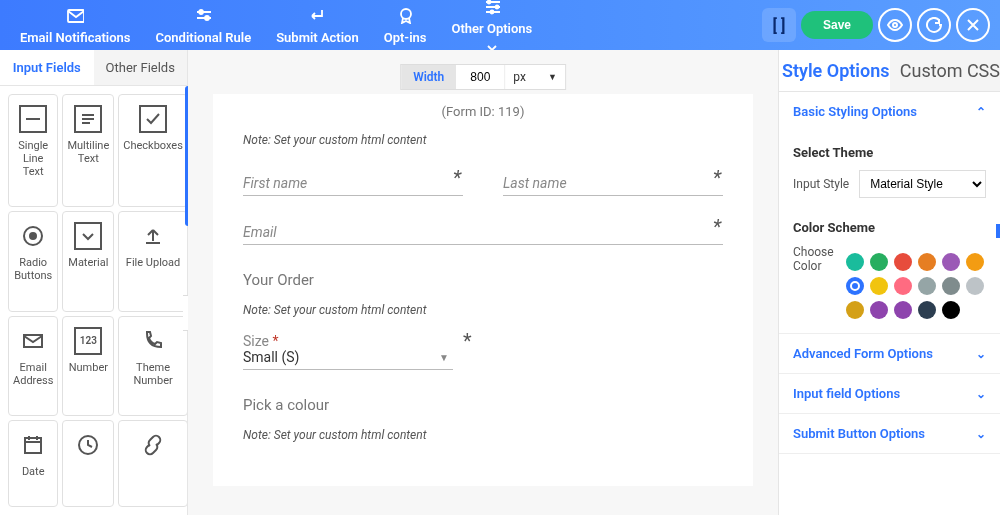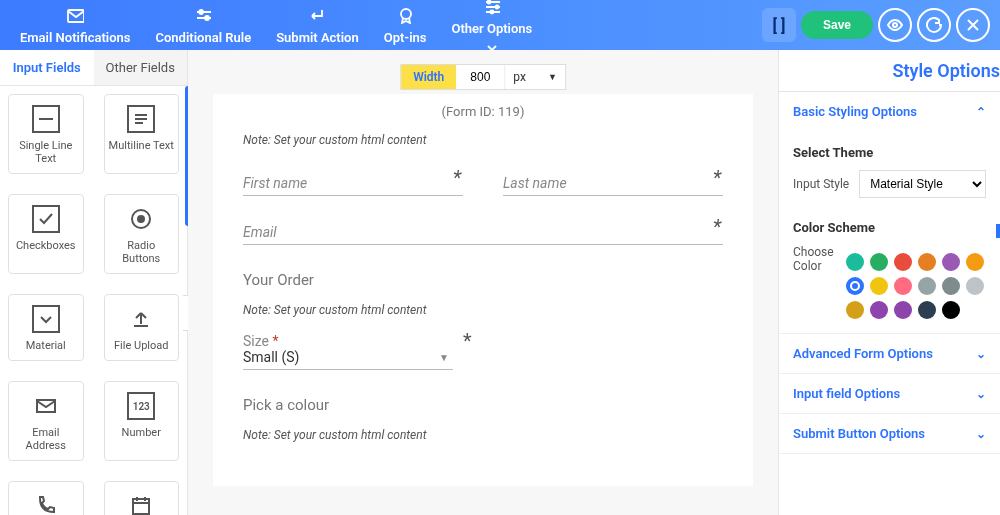--- a/index.html
+++ b/index.html
@@ -17,33 +17,33 @@
 
 
 .layout { display: flex; height: calc(515px - 50px); }
 
 
 .left { width: 188px; border-right: 1px solid #e5e5e5; display: flex; flex-direction: column; position: relative; }
 .left-tabs { display: flex; border-bottom: 1px solid #e5e5e5; }
 .left-tab { flex: 1; text-align: center; padding: 10px 0; font-size: 13px; cursor: pointer; color: #555; }
 .left-tab.active { color: #2d73ff; font-weight: 600; background: #fff; }
 .left-tab.inactive { background: #f4f4f4; }
-.field-grid { flex: 1; overflow-y: auto; padding: 8px; display: grid; grid-template-columns: 1fr 1fr; gap: 20px; position: relative; }
+.field-grid { flex: 1; overflow-y: auto; padding: 8px; display: grid; grid-template-columns: 1fr 1fr 1fr; gap: 4px; position: relative; }
 .field-card { border: 1px solid #e0e0e0; border-radius: 4px; padding: 10px 4px 8px; text-align: center; cursor: grab; display: flex; flex-direction: column; align-items: center; gap: 6px; }
 .field-icon { width: 28px; height: 28px; border: 2px solid #555; display: flex; align-items: center; justify-content: center; color: #555; }
 .field-icon.noborder { border: none; }
 .field-icon svg { width: 22px; height: 22px; stroke: #555; fill: none; stroke-width: 2; }
 .field-label { font-size: 11px; color: #555; }
 .left-scroll { position: absolute; right: -4px; top: 36px; width: 6px; height: 140px; background: #2d73ff; border-radius: 3px; }
 .collapse-handle { position: absolute; right: -10px; top: 245px; width: 14px; height: 36px; background: #fff; border: 1px solid #ddd; border-left: none; border-radius: 0 4px 4px 0; display: flex; align-items: center; justify-content: center; font-size: 10px; color: #888; cursor: pointer; }
 
 
 .center { flex: 1; background: #f7f7f7; position: relative; overflow-y: auto; }
 .width-bar { position: absolute; top: 14px; left: 50%; transform: translateX(-50%); background: #fff; border: 1px solid #ddd; display: flex; align-items: center; font-size: 12px; }
-.width-bar .lbl { background: #fde047; color: #2d73ff; padding: 5px 12px; font-weight: 600; }
+.width-bar .lbl { background: #e5e5e5; color: #2d73ff; padding: 5px 12px; font-weight: 600; }
 .width-bar input { width: 48px; border: none; text-align: center; padding: 5px 4px; font-size: 12px; outline: none; }
 .width-bar .unit { padding: 5px 8px; border-left: 1px solid #eee; display: flex; align-items: center; gap: 22px; }
 .form-canvas { background: #fff; margin: 44px auto 20px; width: 540px; padding: 10px 30px 30px; }
 .form-id { text-align: center; color: #777; font-size: 13px; margin-bottom: 12px; }
 .note { font-style: italic; font-size: 12px; color: #555; margin: 14px 0; }
 .field-row { display: flex; gap: 40px; margin: 24px 0; font-style: italic; }
 .ufield { flex: 1; position: relative; border-bottom: 1px solid #bbb; padding: 4px 0; min-width: 0; }
 .ufield .ph { color: #888; font-size: 14px; }
 .ufield .star { position: absolute; right: 2px; top: -6px; font-size: 20px; color: #555; }
 .section-title { font-size: 15px; color: #777; margin: 26px 0 4px; }
@@ -282,20 +282,21 @@
         <span class="sel-star">*</span>
       </div>
       <div class="section-title">Pick a colour</div>
       <div class="note">Note: Set your custom html content</div>
     </div>
   </div>
 
   <div class="right" style="position:relative">
     <div class="right-tabs">
       <div class="right-tab active">Style Options</div>
+      <div class="right-tab inactive">Custom CSS</div>
     </div>
     <div class="acc">
       <div class="acc-head">
         <span>Basic Styling Options</span>
         <span class="chev">⌃</span>
       </div>
       <div class="acc-body">
         <div class="sub-h">Select Theme</div>
         <div class="style-row">
           <span>Input Style</span>

